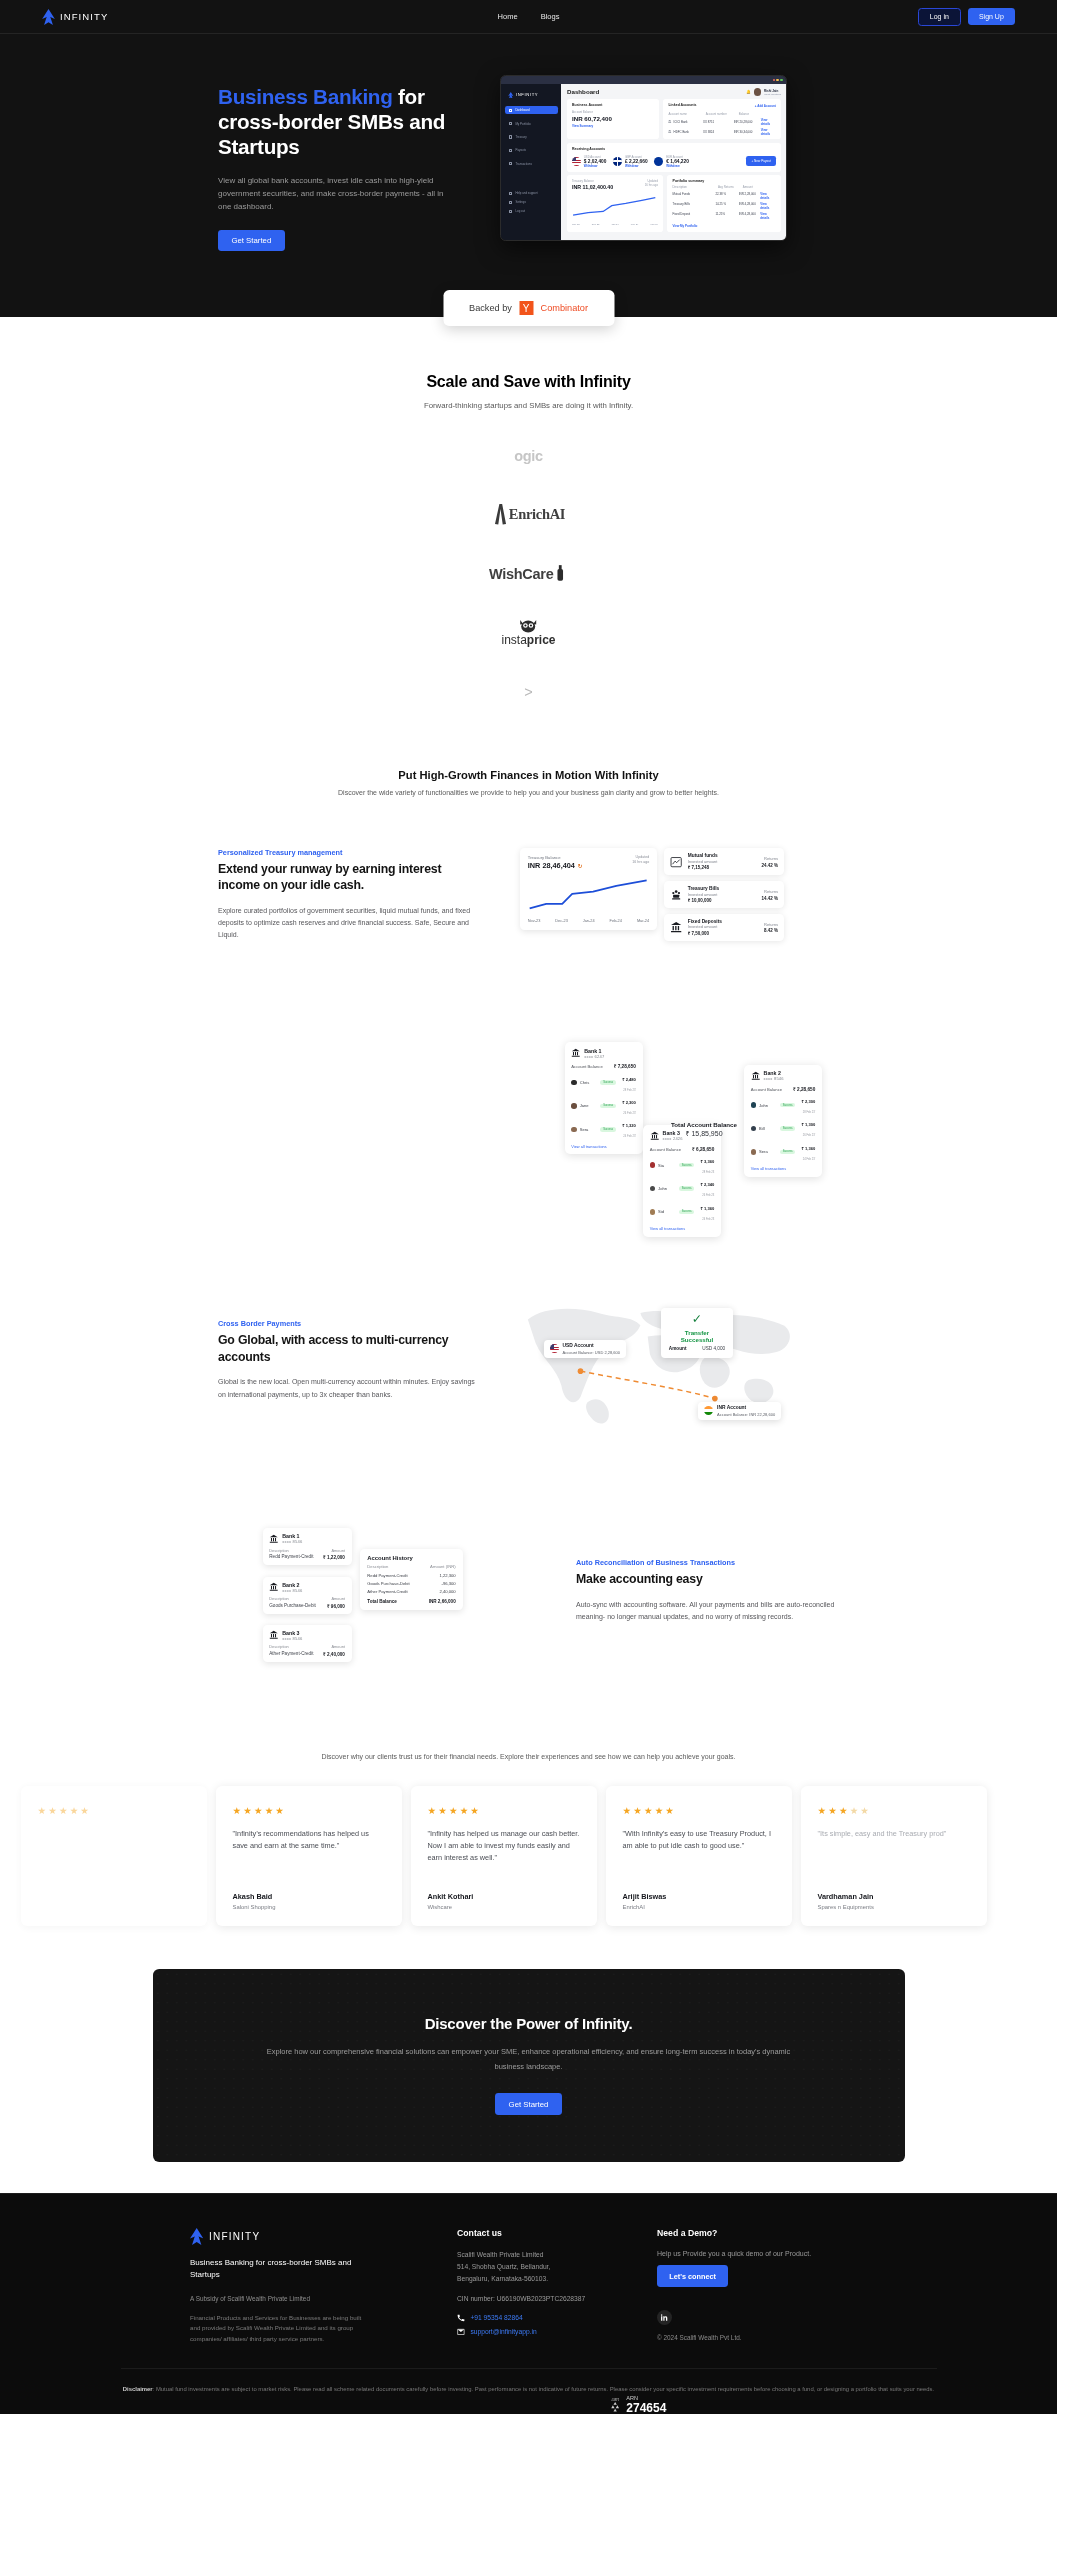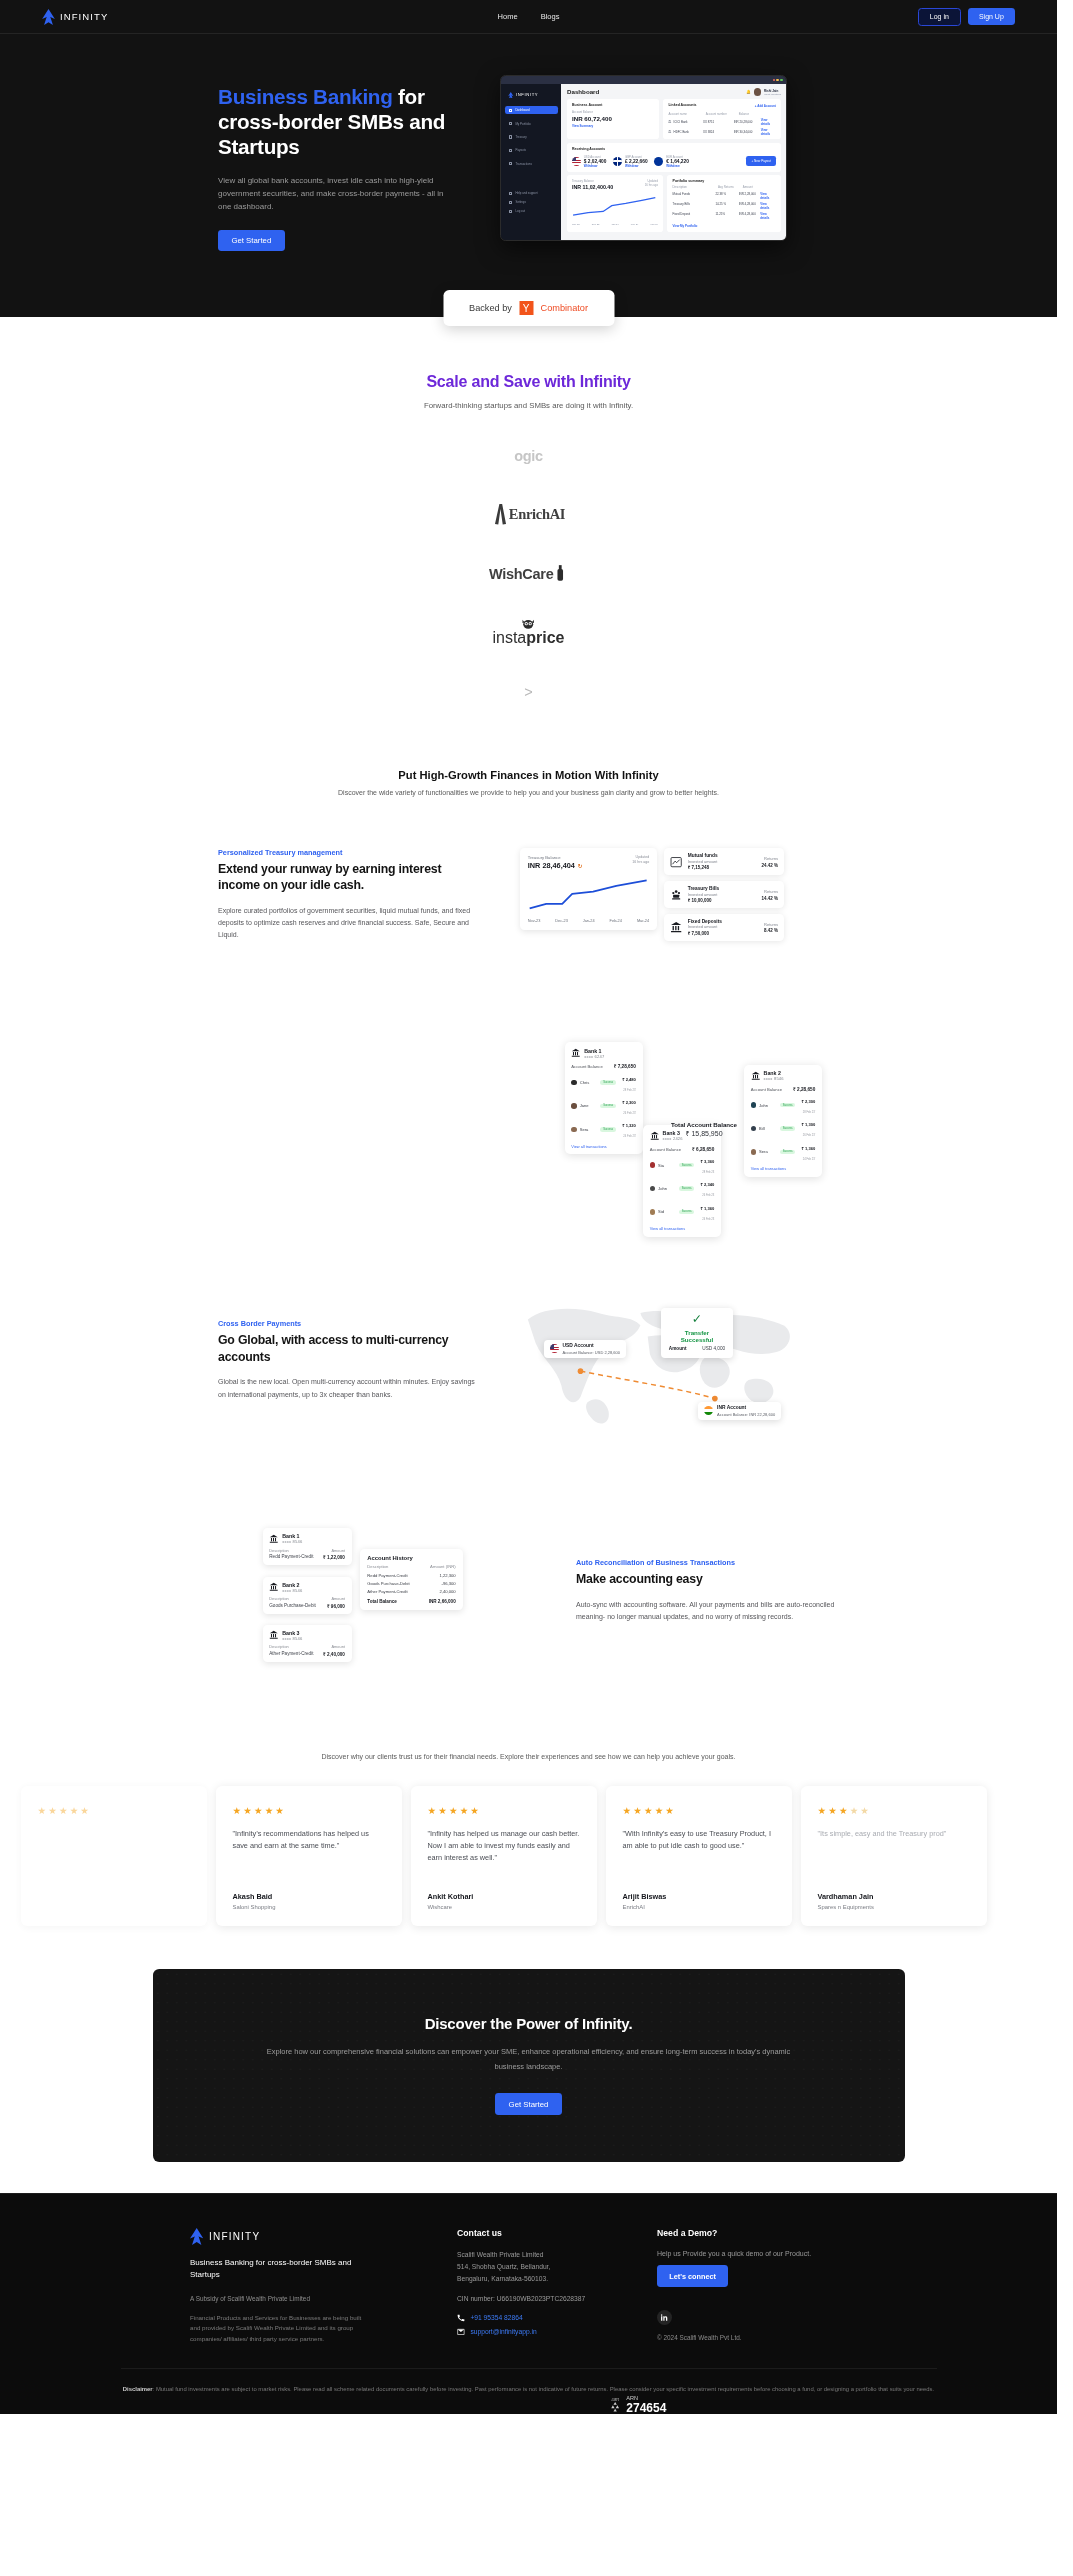--- a/index.html
+++ b/index.html
@@ -148,21 +148,21 @@
   }
   .yc-badge .b1 { font-size: 9.2px; color: #3a3a3a; }
   .yc-sq { width: 14px; height: 14px; background: #f2541b; color: #fff; display: flex;
     align-items: center; justify-content: center; font-size: 10px; font-weight: 400; }
   .yc-badge .b2 { font-size: 9.2px; color: #ef4b23; }
 
   
   .scale {
     background: #fff; padding: 56px 0 5.6px; text-align: center;
   }
-  .h2 { font-size: 16px; font-weight: 700; color: #6d28d9; letter-spacing: -0.2px; }
+  .h2 { font-size: 16px; font-weight: 700; color: #000000; letter-spacing: -0.2px; }
   .sub { font-size: 7.8px; color: #5a5a5a; margin-top: 7.8px; line-height: 1.7; }
 
   .logos {
     display: flex; align-items: center; justify-content: center; gap: 31px;
     margin-top: 29px; padding-bottom: 22.4px; flex-direction: column;
   }
   .logo-item { display: flex; align-items: center; justify-content: center; height: 28px; }
   .lg-text { font-size: 14.5px; color: #3f3f3f; font-weight: 600; letter-spacing: -0.3px; }
   .lg-faded { color: #c6c6c6; }
   .chev { font-size: 14.5px; color: #b9b9b9; font-weight: 300; }
@@ -589,21 +589,21 @@
       </div>
       <div class="logo-item" style="flex-direction:column">
         <svg width="22.4" height="15.7" viewBox="0 0 40 28">
           <path d="M4 2 L10 10 L4 11 Z M36 2 L30 10 L36 11 Z" fill="#2c2c2c"></path>
           <ellipse cx="20" cy="15" rx="14" ry="12" fill="#2c2c2c"></ellipse>
           <circle cx="14.5" cy="13" r="4.6" fill="#fff"></circle>
             <circle cx="25.5" cy="13" r="4.6" fill="#fff"></circle>
           <circle cx="14.5" cy="13" r="2.1" fill="#1a1a1a"></circle>
             <circle cx="25.5" cy="13" r="2.1" fill="#1a1a1a"></circle>
         </svg>
-        <span style="font-size:16px;color:#2f2f2f"><span style="font-weight:400">insta</span><span style="font-weight:700">price</span></span>
+        <span style="font-size:12px;color:#2f2f2f"><span style="font-weight:400">insta</span><span style="font-weight:700">price</span></span>
       </div>
       <div class="logo-item">
         <span class="chev">&gt;</span>
       </div>
     </div>
   </div>
 
   <div class="fhead">
     <h3>Put High-Growth Finances in Motion With Infinity</h3>
     <p>Discover the wide variety of functionalities we provide to help you and your business gain clarity and grow to better heights.</p>

